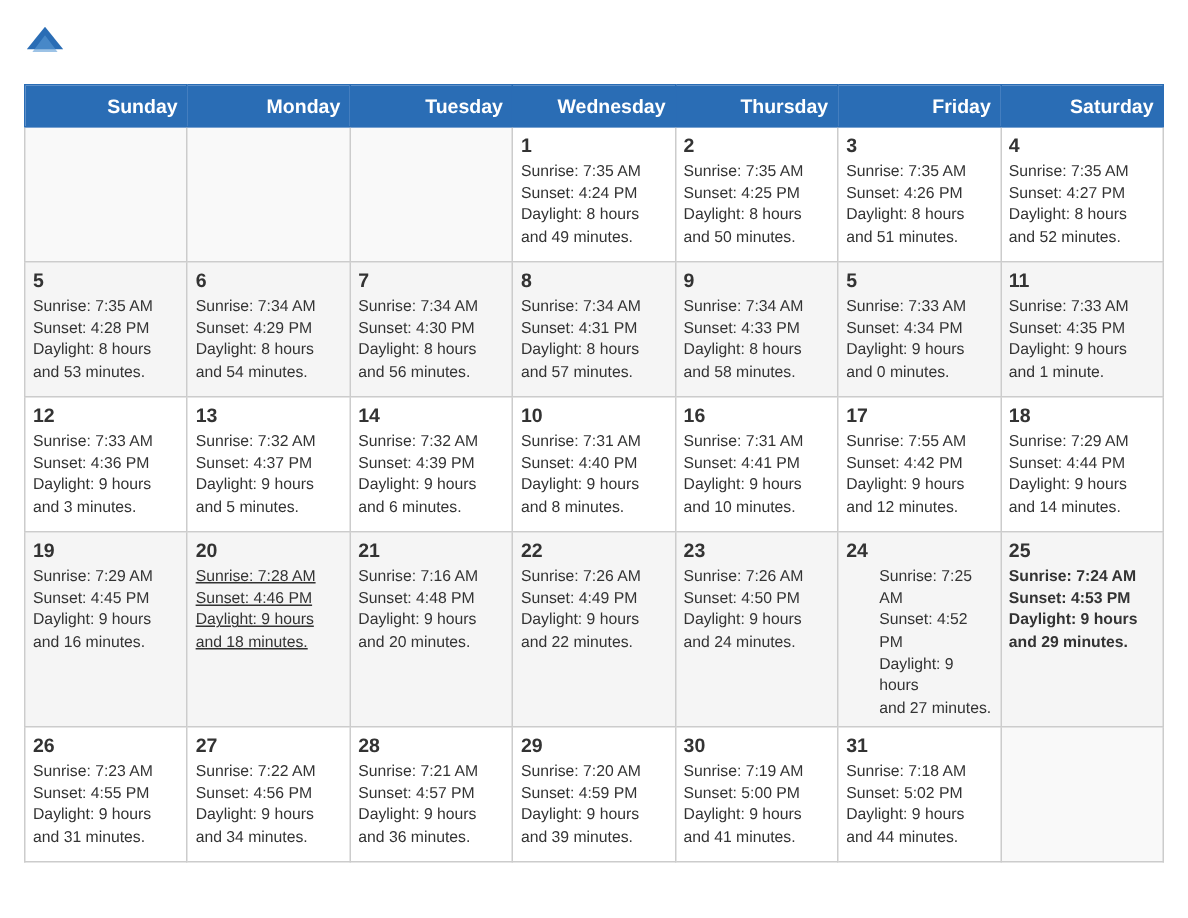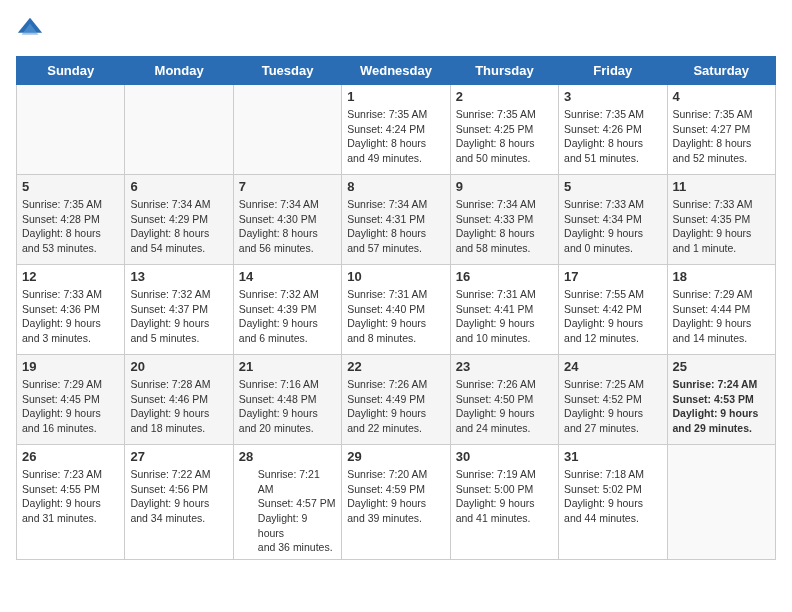--- a/index.html
+++ b/index.html
@@ -45,21 +45,21 @@
       color: #555;
     }
     table {
       width: 100%;
       border-collapse: collapse;
       table-layout: fixed;
     }
     thead tr th {
       background-color: #2a6db5;
       color: #fff;
-      text-align: center;
+      text-align: right;
       padding: 6px 6px;
       font-size: 13px;
       font-weight: bold;
       border: 1px solid #2a6db5;
     }
     tbody tr td {
       border: 1px solid #ccc;
       vertical-align: top;
       padding: 4px 5px;
       height: 90px;
@@ -255,21 +255,21 @@
       <tr>
         <td>
           <span class="day-number">19</span>
           <div class="day-info" style="white-space: pre-line;">Sunrise: 7:29 AM
 Sunset: 4:45 PM
 Daylight: 9 hours
 and 16 minutes.</div>
         </td>
         <td>
           <span class="day-number">20</span>
-          <div class="day-info" style="white-space: pre-line;">Sunrise: 7:28 AM
+          <div class="day-info" style="white-space: pre-line; text-decoration: underline;">Sunrise: 7:28 AM
 Sunset: 4:46 PM
 Daylight: 9 hours
 and 18 minutes.</div>
         </td>
         <td>
           <span class="day-number">21</span>
           <div class="day-info" style="white-space: pre-line;">Sunrise: 7:16 AM
 Sunset: 4:48 PM
 Daylight: 9 hours
 and 20 minutes.</div>
@@ -283,21 +283,21 @@
         </td>
         <td>
           <span class="day-number">23</span>
           <div class="day-info" style="white-space: pre-line;">Sunrise: 7:26 AM
 Sunset: 4:50 PM
 Daylight: 9 hours
 and 24 minutes.</div>
         </td>
         <td>
           <span class="day-number">24</span>
-          <div class="day-info" style="white-space: pre-line;">Sunrise: 7:25 AM
+          <div class="day-info" style="white-space: pre-line; margin-left: 22px;">Sunrise: 7:25 AM
 Sunset: 4:52 PM
 Daylight: 9 hours
 and 27 minutes.</div>
         </td>
         <td>
           <span class="day-number">25</span>
           <div class="day-info" style="white-space: pre-line; font-weight: bold;">Sunrise: 7:24 AM
 Sunset: 4:53 PM
 Daylight: 9 hours
 and 29 minutes.</div>
@@ -313,21 +313,21 @@
         </td>
         <td>
           <span class="day-number">27</span>
           <div class="day-info" style="white-space: pre-line;">Sunrise: 7:22 AM
 Sunset: 4:56 PM
 Daylight: 9 hours
 and 34 minutes.</div>
         </td>
         <td>
           <span class="day-number">28</span>
-          <div class="day-info" style="white-space: pre-line; margin-left: 19px;">Sunrise: 7:21 AM
+          <div class="day-info" style="white-space: pre-line;">Sunrise: 7:21 AM
 Sunset: 4:57 PM
 Daylight: 9 hours
 and 36 minutes.</div>
         </td>
         <td>
           <span class="day-number">29</span>
           <div class="day-info" style="white-space: pre-line;">Sunrise: 7:20 AM
 Sunset: 4:59 PM
 Daylight: 9 hours
 and 39 minutes.</div>

